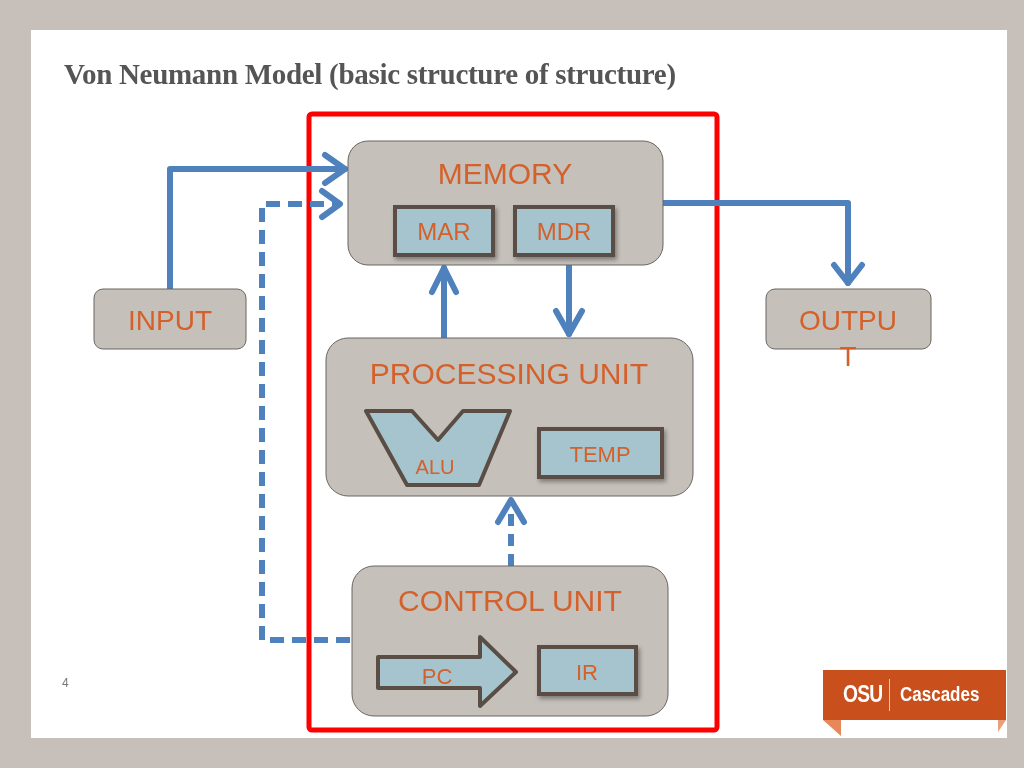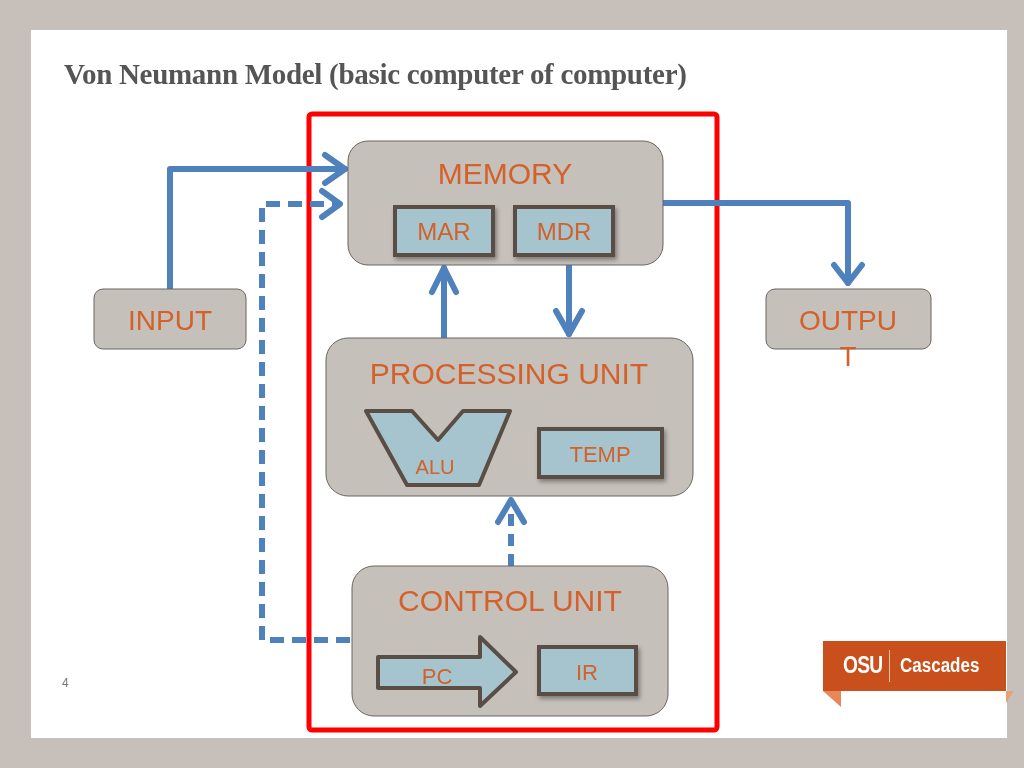--- a/index.html
+++ b/index.html
@@ -2,34 +2,34 @@
 <html><head>
   <meta charset="utf-8">
   <style>
     html, body { margin: 0; padding: 0; }
     body { width: 1024px; height: 768px; background: #c7c0ba; position: relative; overflow: hidden; font-family: "Liberation Sans", sans-serif; }
     .slide { position: absolute; left: 31px; top: 30px; width: 976px; height: 708px; background: #ffffff; }
     .title { position: absolute; left: 64px; top: 58px; font-family: "Liberation Serif", serif; font-weight: bold; font-size: 29px; color: #555555; letter-spacing: -0.3px; white-space: nowrap; }
     .page-num { position: absolute; left: 62px; top: 676px; font-size: 12px; color: #777777; font-family: "Liberation Sans", sans-serif; }
     svg.diagram { position: absolute; left: 0; top: 0; }
     .lbl { font-family: "Liberation Sans", sans-serif; fill: #d4602a; }
-    .logo { position: absolute; left: 823px; top: 641px; width: 183px; height: 66px; padding-left: 8px; }
+    .logo { position: absolute; left: 823px; top: 670px; width: 183px; height: 66px; }
     .logo-band { position: absolute; left: 0; top: 0; width: 183px; height: 50px; background: #c9501c; }
     .logo-fold { position: absolute; left: 0; top: 50px; width: 0; height: 0; border-top: 16px solid #e8875a; border-left: 18px solid transparent; }
     .logo-fold2 { position: absolute; right: 0; top: 50px; width: 0; height: 0; border-top: 12px solid #e8a07a; border-right: 8px solid transparent; }
     .logo-osu { position: absolute; left: 20px; top: 10px; font-family: "Liberation Sans", sans-serif; font-weight: bold; color: #fff; font-size: 24px; letter-spacing: -1px; transform: scaleX(0.8); transform-origin: left; }
     .logo-div { position: absolute; left: 66px; top: 9px; width: 1px; height: 32px; background: #f3c8b0; }
     .logo-cas { position: absolute; left: 77px; top: 13px; font-family: "Liberation Sans", sans-serif; font-weight: bold; color: #fff; font-size: 20px; transform: scaleX(0.85); transform-origin: left; }
   </style>
 </head>
 <body>
 
 <div class="slide"></div>
 
-<div class="title">Von Neumann Model (basic computer of computer)</div>
+<div class="title">Von Neumann Model (basic structure of structure)</div>
 
 <svg class="diagram" width="1024" height="768" viewBox="0 0 1024 768">
   <defs>
     <filter id="sh" x="-10%" y="-10%" width="130%" height="140%">
       <feDropShadow dx="2" dy="3" stdDeviation="2" flood-color="#000" flood-opacity="0.35"></feDropShadow>
     </filter>
   </defs>
 
   <rect x="309" y="114" width="408" height="616" rx="3" fill="none" stroke="#ff0000" stroke-width="5"></rect>
 

